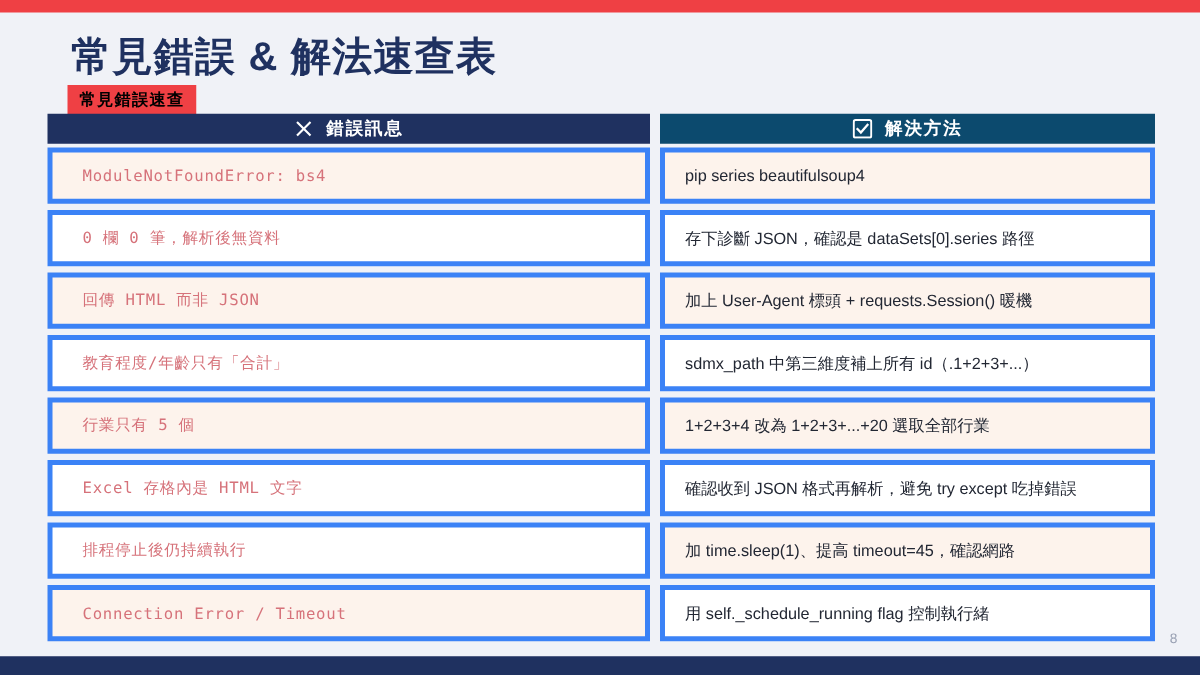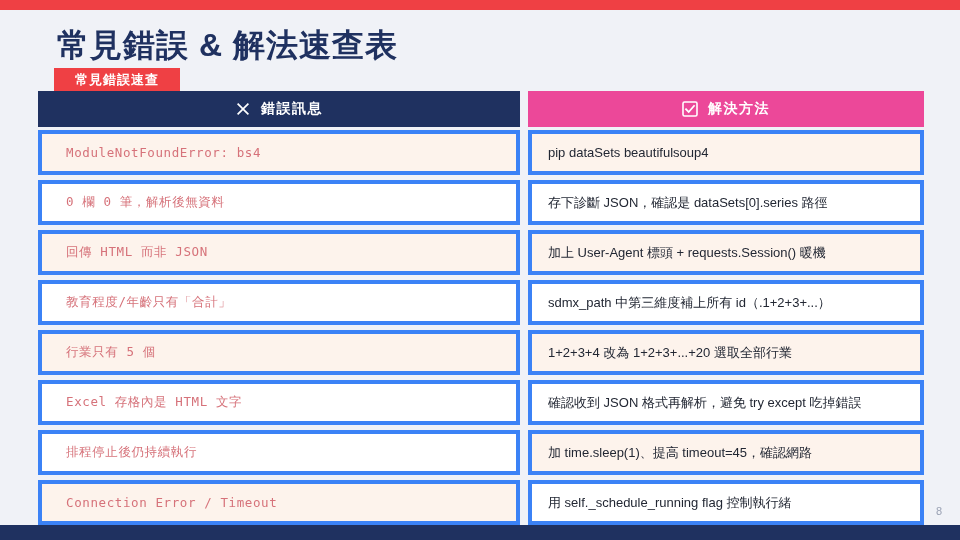--- a/index.html
+++ b/index.html
@@ -46,24 +46,24 @@
     color: #1f3160;
     letter-spacing: 1px;
     line-height: 42px;
     white-space: nowrap;
   }
   
   #badge {
     position: absolute;
     left: 54px;
     top: 68px;
-    width: 126px;
+    width: 103px;
     height: 24px;
     background: #ef4044;
-    color: #ffffff;
+    color: #000000;
     font-size: 13px;
     font-weight: bold;
     letter-spacing: 1px;
     display: flex;
     align-items: center;
     justify-content: center;
     z-index: 1;
   }
   
   #table-area {
@@ -75,34 +75,34 @@
   }
   .column {
     position: absolute;
     top: 0;
     width: 482px;
   }
   .column.left  { left: 0; width: 482px; }
   .column.right { left: 490px; width: 396px; }
 
   .col-header {
-    height: 36px;
+    height: 24px;
     display: flex;
     align-items: center;
     justify-content: center;
     gap: 10px;
     color: #ffffff;
     font-size: 14px;
     font-weight: bold;
     letter-spacing: 1.5px;
     position: relative;
     z-index: 2;
   }
   .col-header.error    { background: #1f3160; }
-  .col-header.solution { background: #ec4899; }
+  .col-header.solution { background: #0c4a6e; }
   .hdr-icon {
     display: inline-flex;
     align-items: center;
     justify-content: center;
     width: 16px;
     height: 16px;
   }
   .hdr-icon svg { display: block; }
 
   .rows { margin-top: 3px; }
@@ -199,21 +199,21 @@
         <span class="hdr-icon">
           <svg width="16" height="16" viewBox="0 0 16 16" aria-hidden="true">
             <rect x="1" y="1" width="14" height="14" rx="1.5" fill="none" stroke="#ffffff" stroke-width="1.6"></rect>
             <path d="M4 8.2 6.7 11 12 4.9" fill="none" stroke="#ffffff" stroke-width="1.8" stroke-linecap="square"></path>
           </svg>
         </span>
         <span>解決方法</span>
       </div>
       <div class="rows">
         <div class="row alt">
-            <div class="cell-solution">pip dataSets beautifulsoup4</div>
+            <div class="cell-solution">pip series beautifulsoup4</div>
           </div>
         <div class="row base">
             <div class="cell-solution">存下診斷 JSON，確認是 dataSets[0].series 路徑</div>
           </div>
         <div class="row alt">
             <div class="cell-solution">加上 User-Agent 標頭 + requests.Session() 暖機</div>
           </div>
         <div class="row base">
             <div class="cell-solution">sdmx_path 中第三維度補上所有 id（.1+2+3+...）</div>
           </div>

